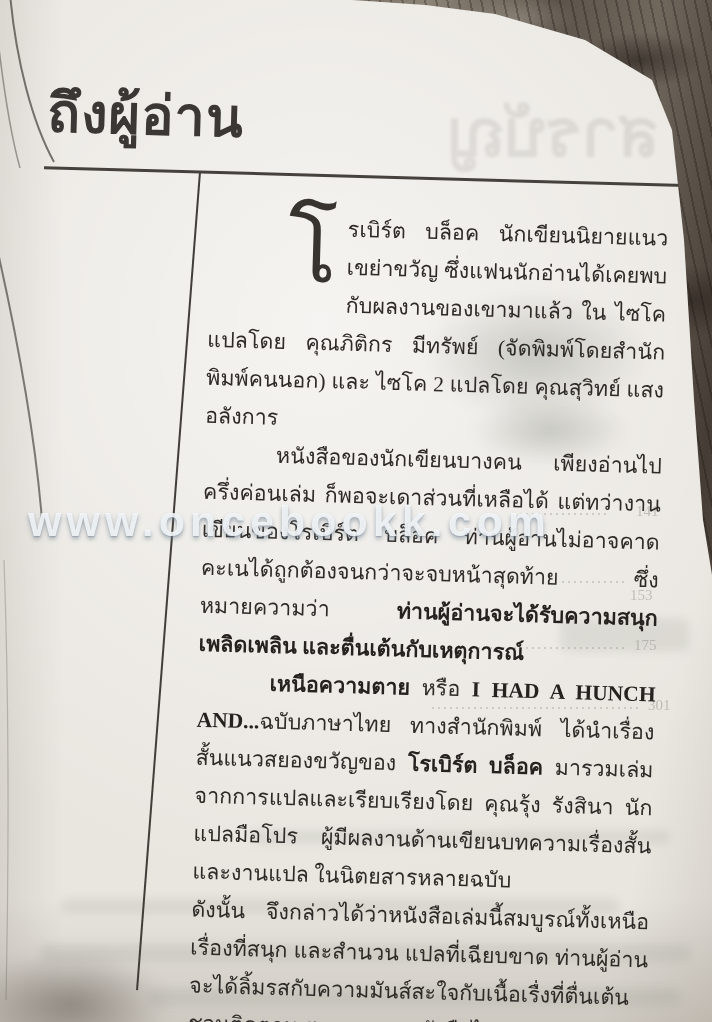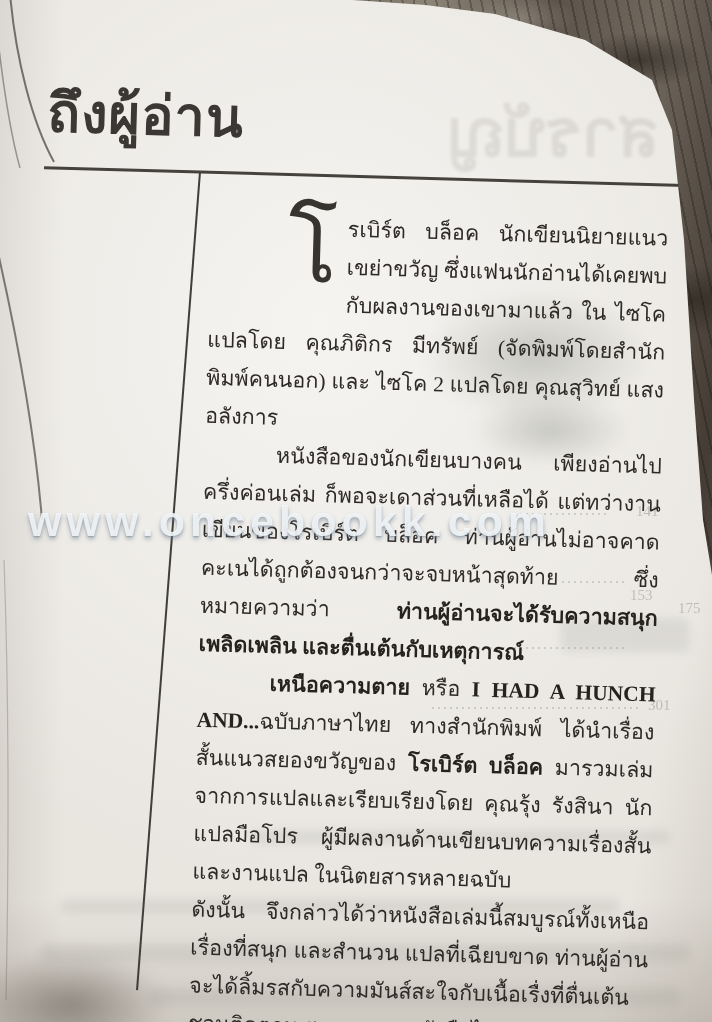--- a/index.html
+++ b/index.html
@@ -73,21 +73,21 @@
 
     <div class="ghost-contents">สารบัญ</div>
     <div class="smudge big" style="left:420px; top:290px; width:230px; height:130px;"></div>
     <div class="smudge big" style="left:470px; top:395px; width:160px; height:70px;"></div>
 
     <div class="leader" style="left:520px; top:513px; width:86px;"></div>
     <span class="ghost-num" style="left:612px; top:503px;margin-left:24px;">141</span>
     <div class="leader" style="left:562px; top:581px; width:62px;"></div>
     <span class="ghost-num" style="left:630px; top:587px;">153</span>
     <div class="leader" style="left:472px; top:647px; width:156px;"></div>
-    <span class="ghost-num" style="left:634px; top:600px;margin-left:44px;">175</span>
+    <span class="ghost-num" style="left:634px; top:637px;">175</span>
     <div class="leader" style="left:432px; top:707px; width:210px;"></div>
     <span class="ghost-num" style="left:648px; top:697px;">301</span>
 
     <div class="smudge" style="left:560px; top:618px; width:130px; height:34px;"></div>
     <div class="smudge" style="left:250px; top:830px; width:420px; height:14px;"></div>
     <div class="smudge" style="left:60px; top:898px; width:560px; height:16px;"></div>
     <div class="smudge" style="left:40px; top:944px; width:650px; height:18px;"></div>
     <div class="smudge" style="left:150px; top:988px; width:530px; height:18px;"></div>
     <div class="smudge dark" style="left:-30px; top:950px; width:200px; height:110px;"></div>
 

